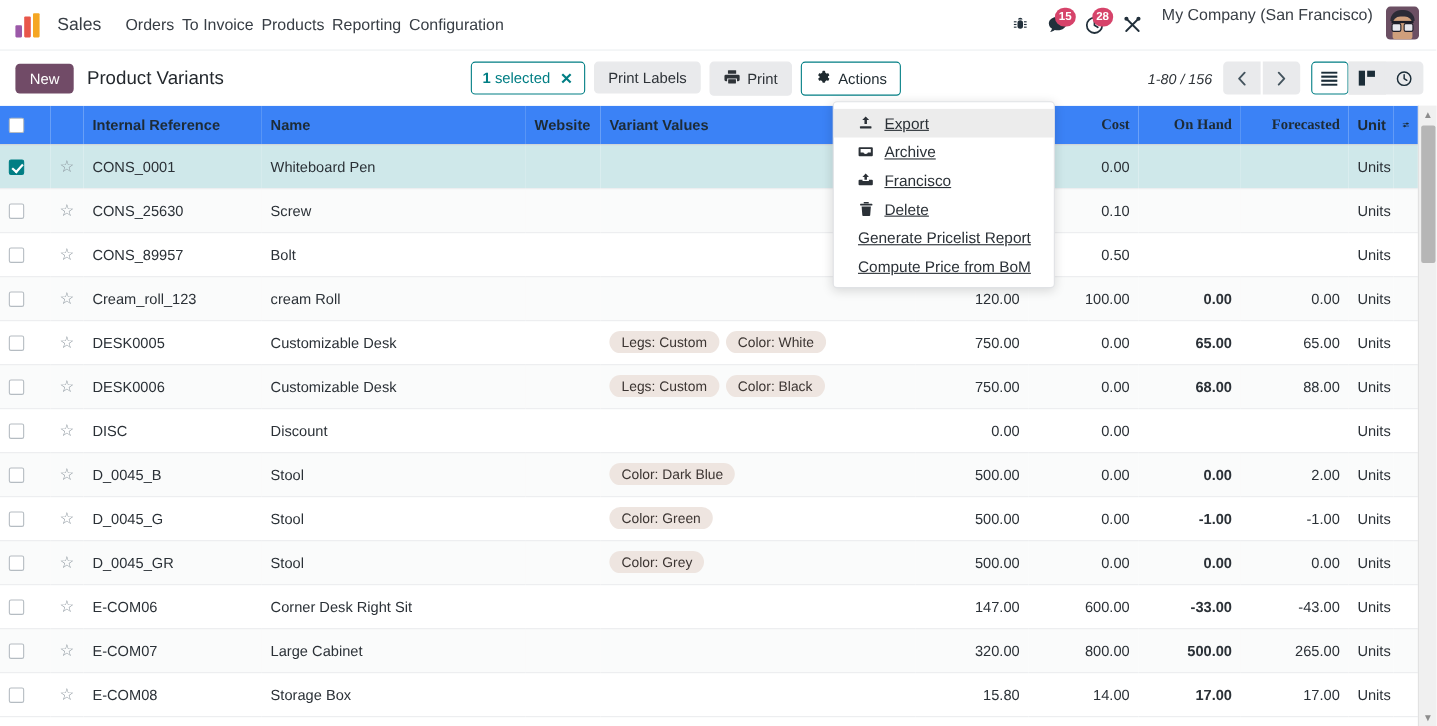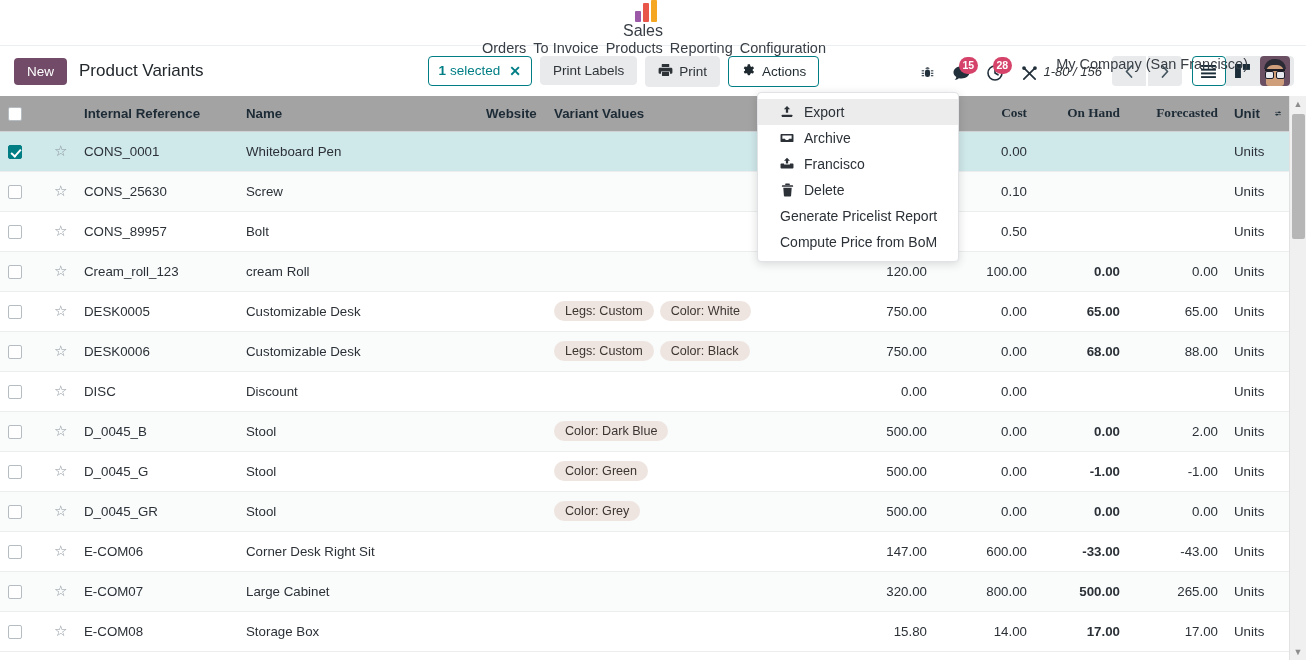--- a/index.html
+++ b/index.html
@@ -15,21 +15,20 @@
   
   .navbar {
     height: 46px;
     background: #ffffff;
     display: flex;
     align-items: center;
     padding: 0 12px 0 14px;
     border-bottom: 1px solid #eceff1;
     position: relative;
     z-index: 5;
-    flex-direction: column;
   }
   .brand-logo {
     width: 26px; height: 22px;
     display: flex; align-items: flex-end; gap: 2px;
     margin-right: 12px;
   }
   .brand-logo i { display: block; width: 6px; border-radius: 1px; }
   .bl1 { height: 11px; background: #9b59a8; }
   .bl2 { height: 19px; background: #e8564a; }
   .bl3 { height: 22px; background: #f5a623; }
@@ -246,20 +245,21 @@
     z-index: 50;
   }
   .dd-item {
     display: flex; align-items: center;
     gap: 10px;
     padding: 5px 16px 5px 22px;
     font-size: 14px;
     color: #2b3137;
     cursor: pointer;
     white-space: nowrap;
+    text-decoration: underline;
   }
   .dd-item.hl { background: #ececec; }
   .dd-item .dd-ico {
     width: 14px;
     display: flex; align-items: center; justify-content: center;
     color: #2b3137;
     flex-shrink: 0;
   }
   .dd-item.noicon { padding-left: 22px; }
 
@@ -270,21 +270,21 @@
     overflow: hidden;
     background: #fff;
   }
   table.olist {
     width: 1289px;
     border-collapse: collapse;
     table-layout: fixed;
     font-size: 13.3px;
   }
   table.olist thead th {
-    background: #a3a3a3;
+    background: #3b82f6;
     color: #1d2b36;
     font-weight: 700;
     font-size: 13.3px;
     height: 35px;
     padding: 0 8px;
     text-align: left;
     border-bottom: 1px solid #cfd3d6;
     white-space: nowrap;
     vertical-align: middle;
   }

